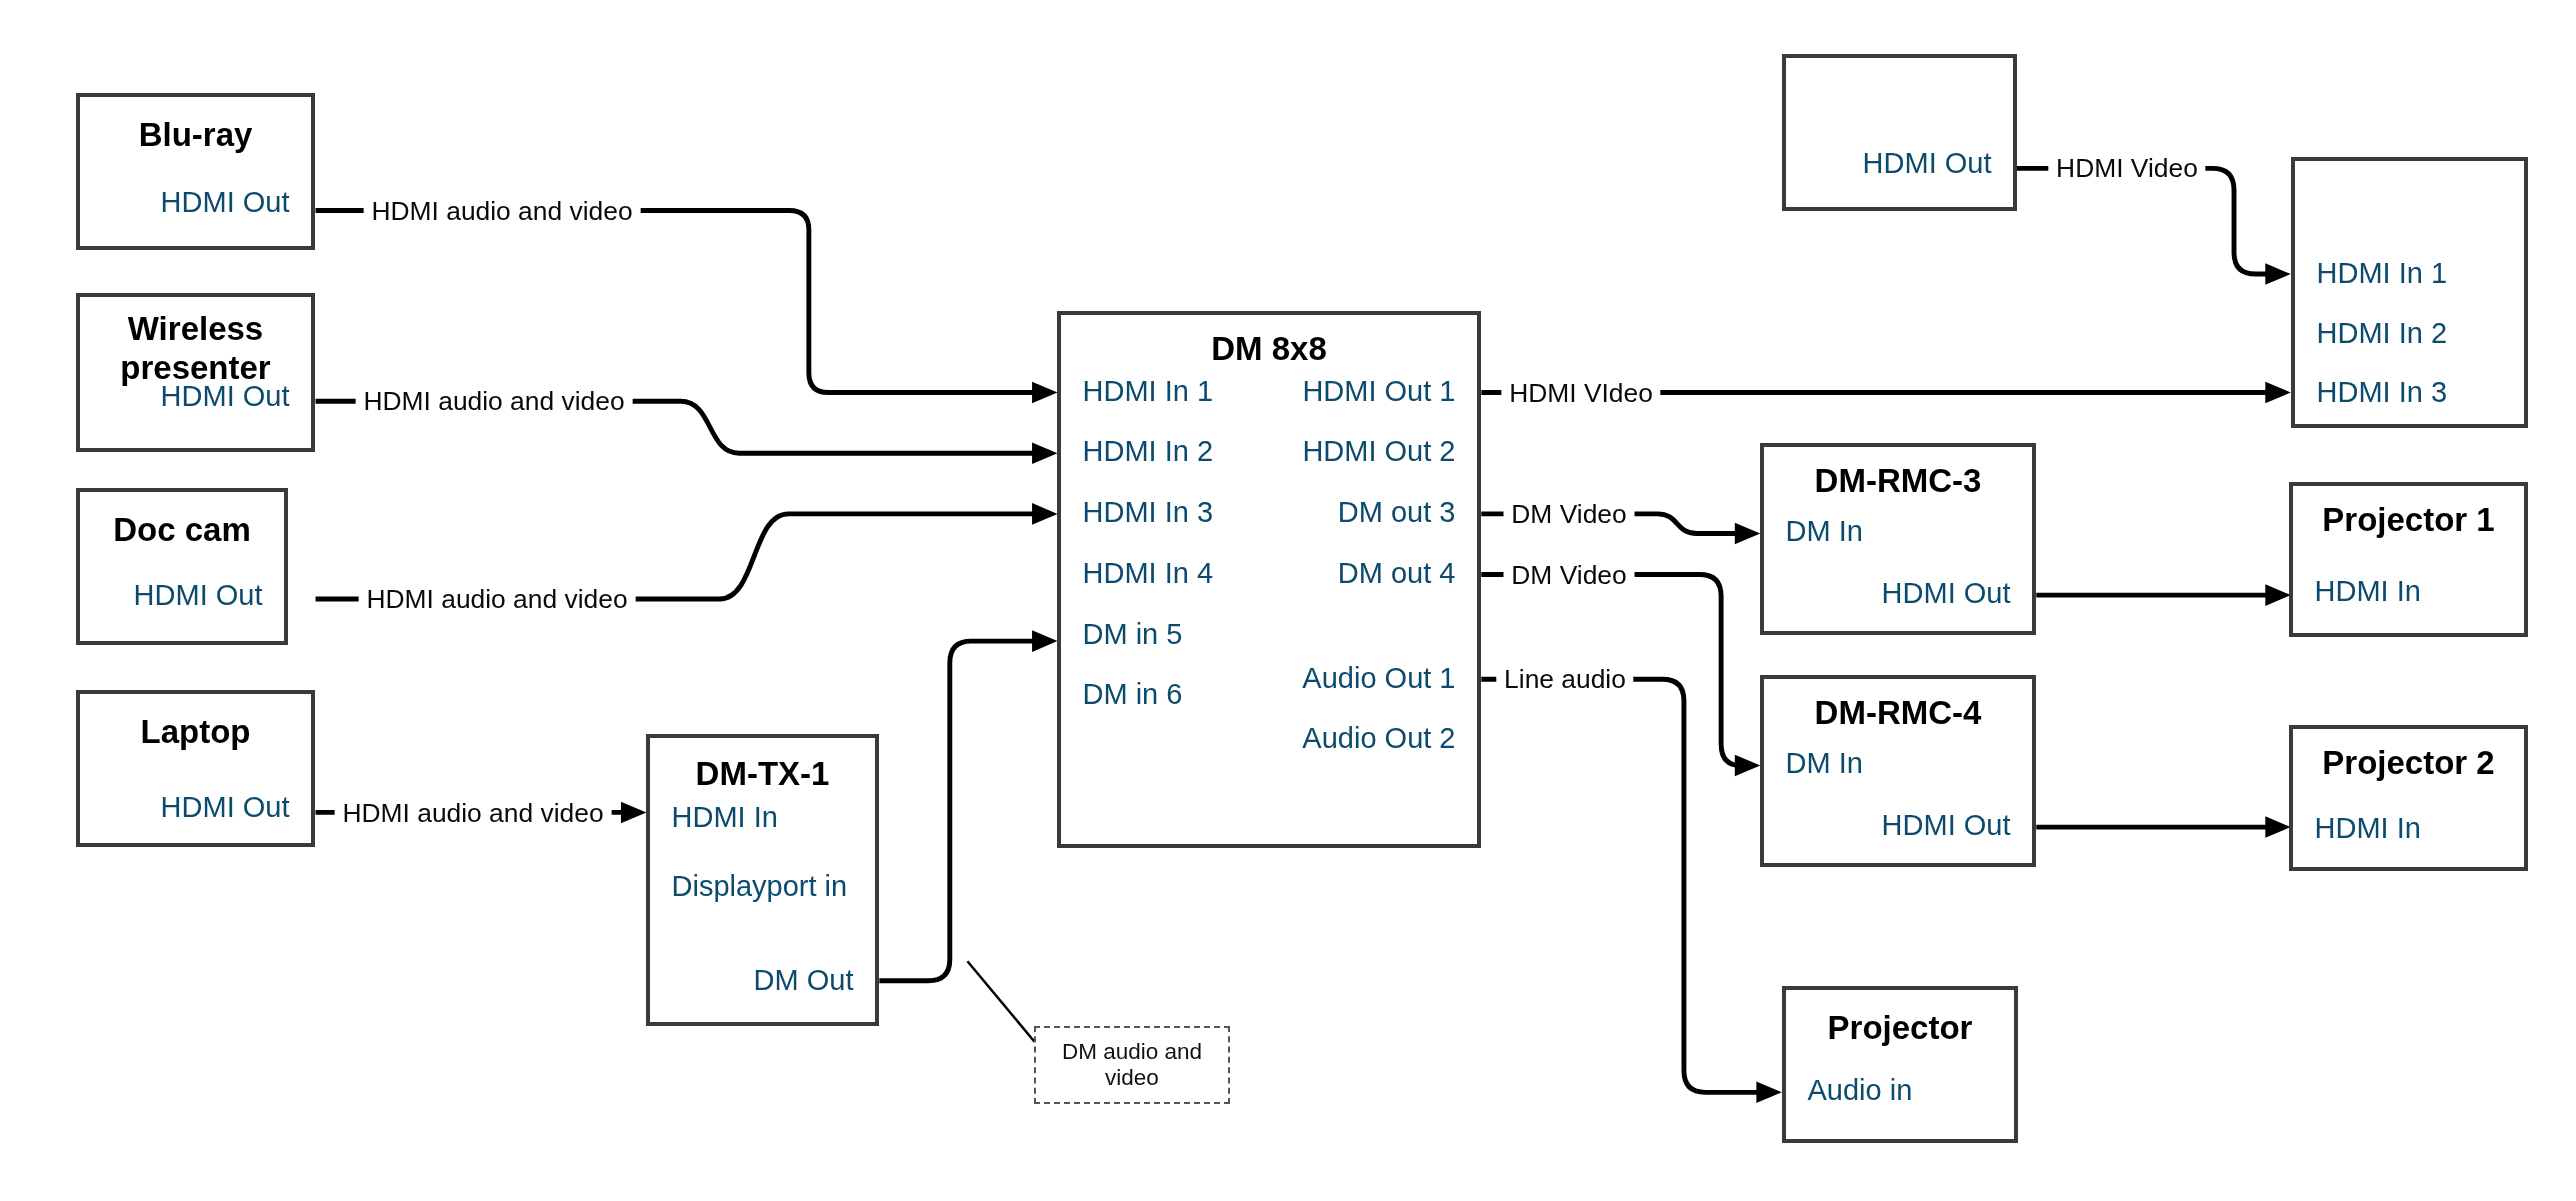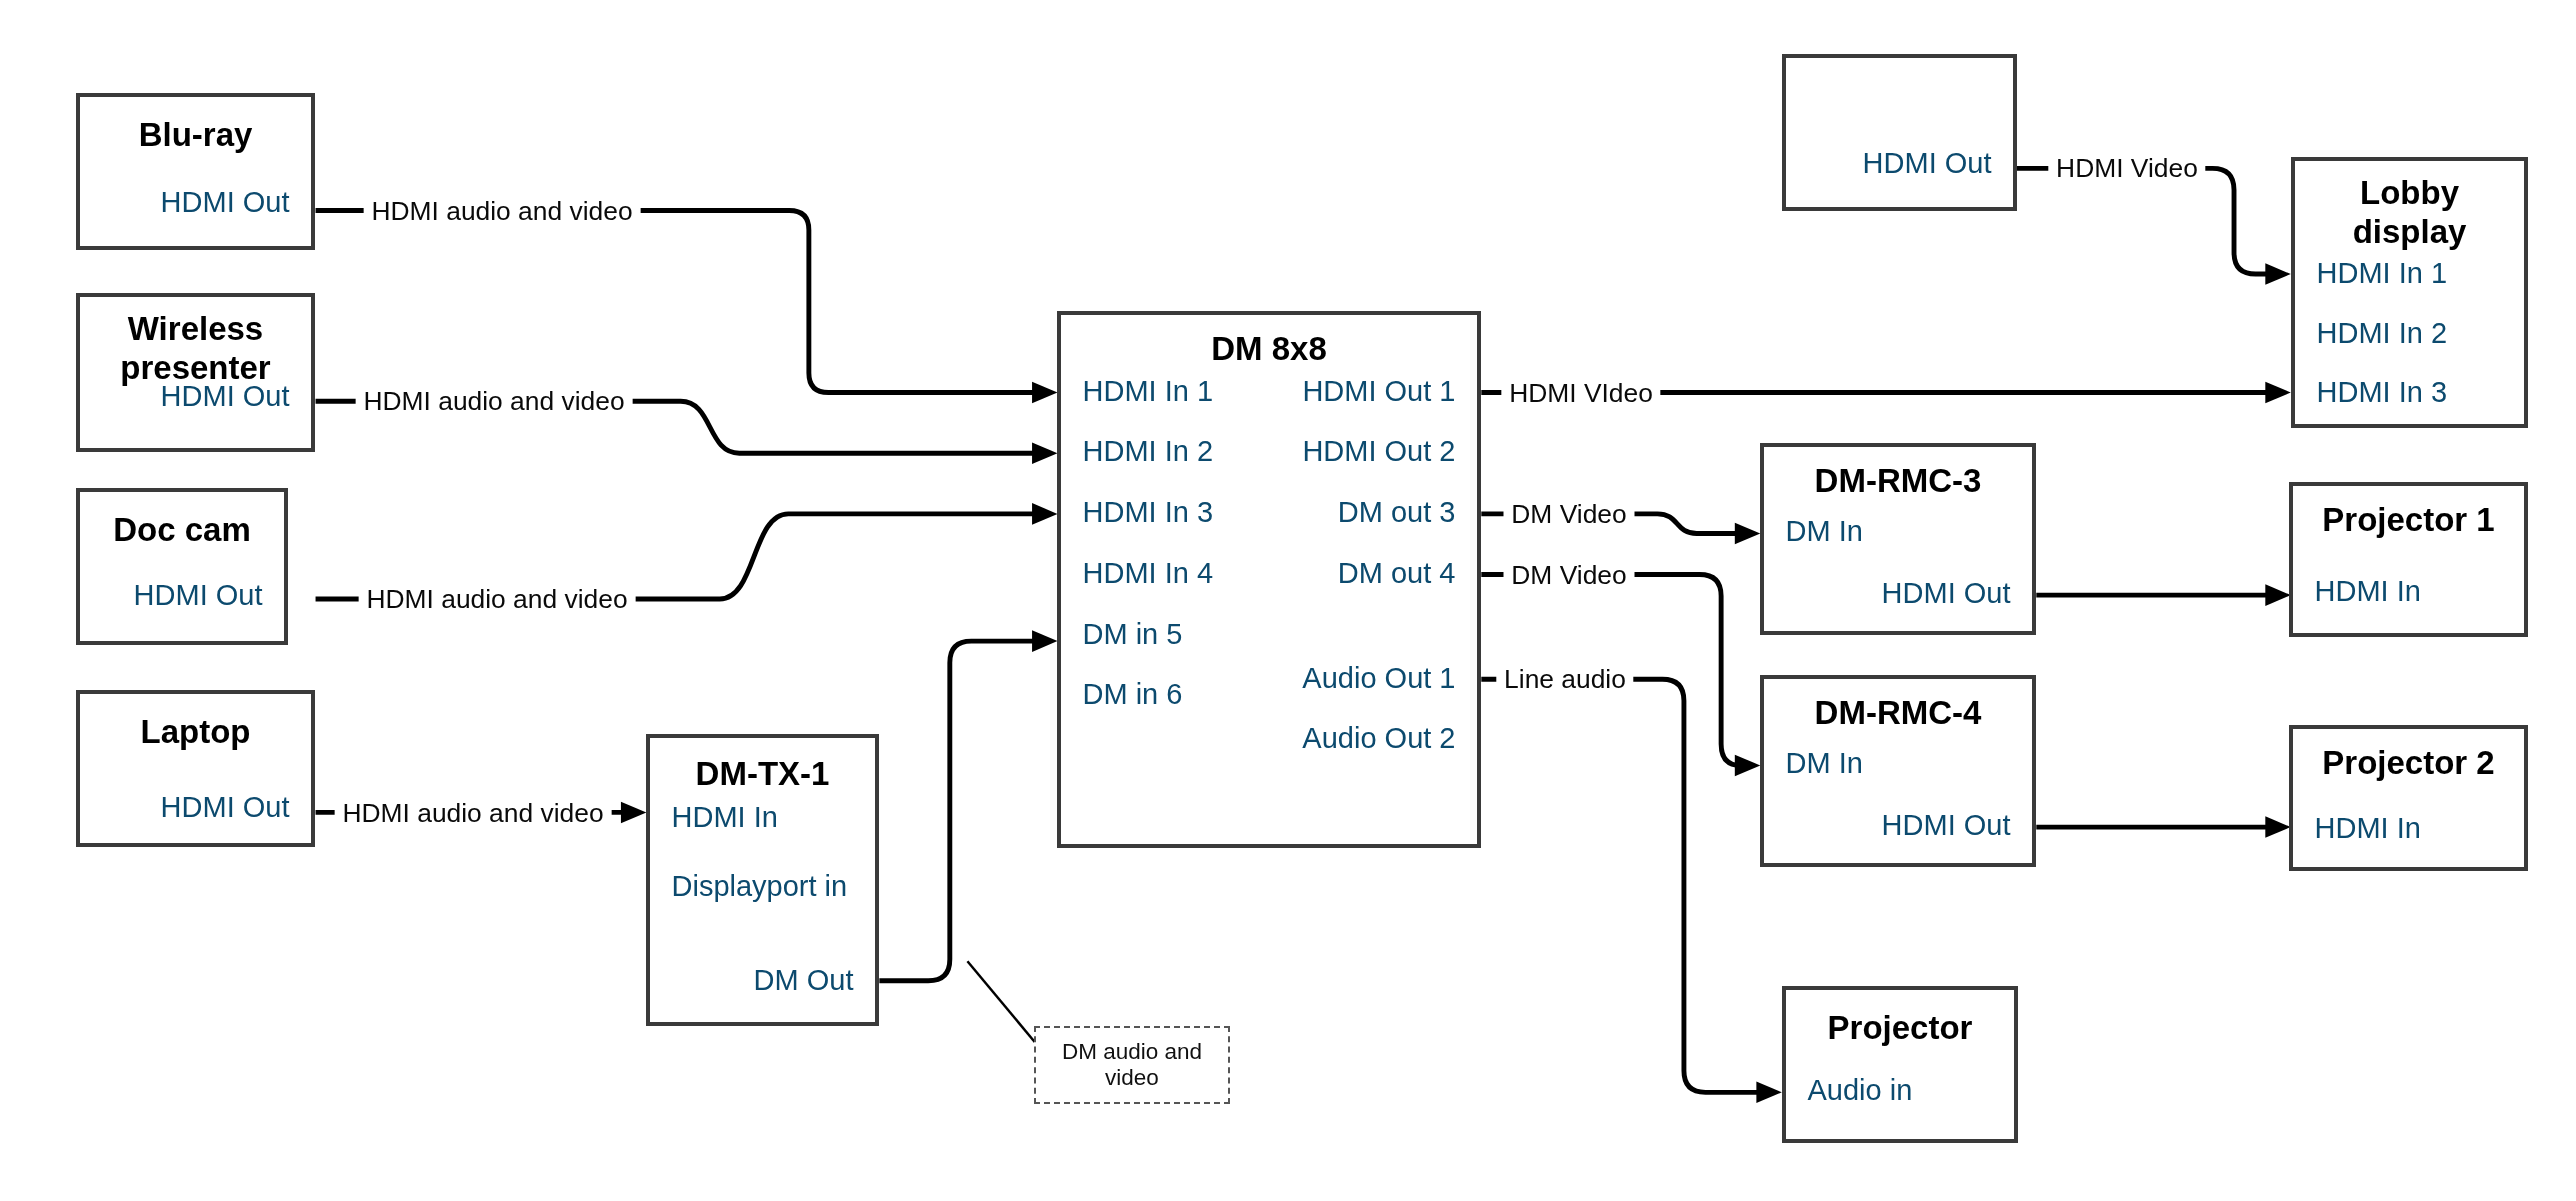--- a/index.html
+++ b/index.html
@@ -154,22 +154,20 @@
     <div class="port pr" style="top:243px">DM out 4</div>
     <div class="port pr" style="top:348px">Audio Out 1</div>
     <div class="port pr" style="top:408px">Audio Out 2</div>
   </div>
 
   <div class="node" style="left:1782px;top:54px;width:235px;height:157px">
     <div class="port pr" style="top:90px">HDMI Out</div>
   </div>
 
   <div class="node" style="left:2291px;top:157px;width:237px;height:271px">
-    <div class="title" style="top:11.7px">Lobby
-display</div>
     <div class="port pl" style="top:97px">HDMI In 1</div>
     <div class="port pl" style="top:157px">HDMI In 2</div>
     <div class="port pl" style="top:216px">HDMI In 3</div>
   </div>
 
   <div class="node" style="left:1760px;top:443px;width:276px;height:192px">
     <div class="title" style="top:13.7px">DM-RMC-3</div>
     <div class="port pl" style="top:69px">DM In</div>
     <div class="port pr" style="top:131px">HDMI Out</div>
   </div>

